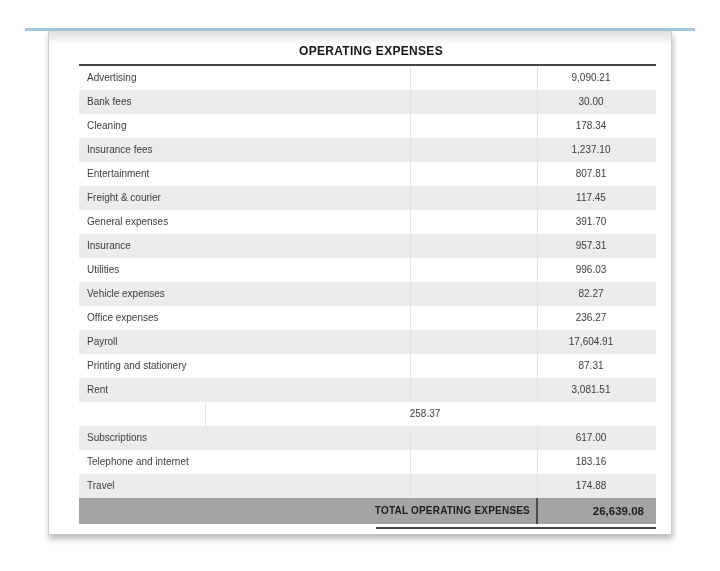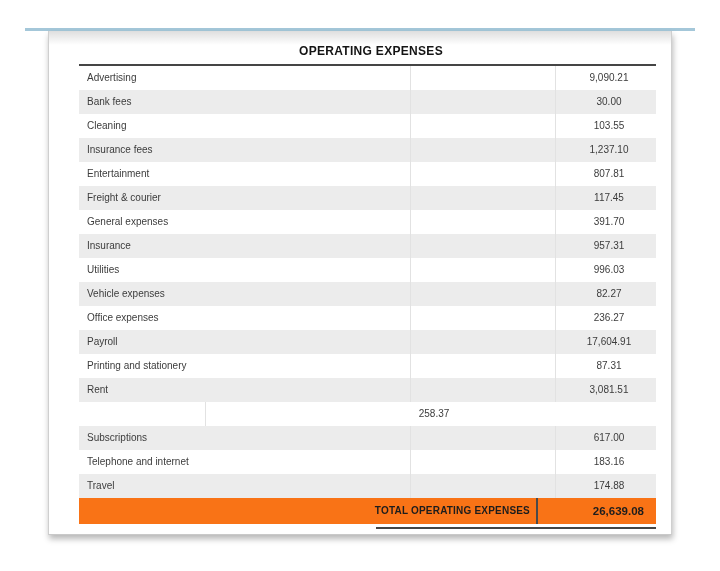--- a/index.html
+++ b/index.html
@@ -56,21 +56,20 @@
   .header-rule {
     height: 2px;
     background: #454545;
   }
   .row {
     display: flex;
     height: 24px;
     line-height: 24px;
     font-size: 10px;
     color: #3c3c3c;
-    gap: 18px;
   }
   .row:nth-child(even) { background: #ececec; }
   .c1 {
     flex: 0 0 332px;
     padding-left: 8px;
     box-sizing: border-box;
     border-right: 1px solid #e2e2e2;
     white-space: nowrap;
     overflow: hidden;
   }
@@ -82,21 +81,21 @@
   .c3 {
     flex: 1 1 auto;
     text-align: center;
     padding-right: 12px;
     box-sizing: border-box;
   }
   .total-row {
     display: flex;
     height: 26px;
     line-height: 26px;
-    background: #f97316;
+    background: #a3a3a3;
   }
   .total-label {
     flex: 0 0 459px;
     box-sizing: border-box;
     text-align: right;
     padding-right: 6px;
     font-size: 10px;
     font-weight: bold;
     color: #1d1d1d;
     letter-spacing: 0.2px;
@@ -145,21 +144,21 @@
 
   <div class="row">
     <div class="c1">Bank fees</div>
     <div class="c2"></div>
     <div class="c3">30.00</div>
   </div>
 
   <div class="row">
     <div class="c1">Cleaning</div>
     <div class="c2"></div>
-    <div class="c3">103.55</div>
+    <div class="c3">178.34</div>
   </div>
 
   <div class="row">
     <div class="c1">Insurance fees</div>
     <div class="c2"></div>
     <div class="c3">1,237.10</div>
   </div>
 
   <div class="row">
     <div class="c1">Entertainment</div>

